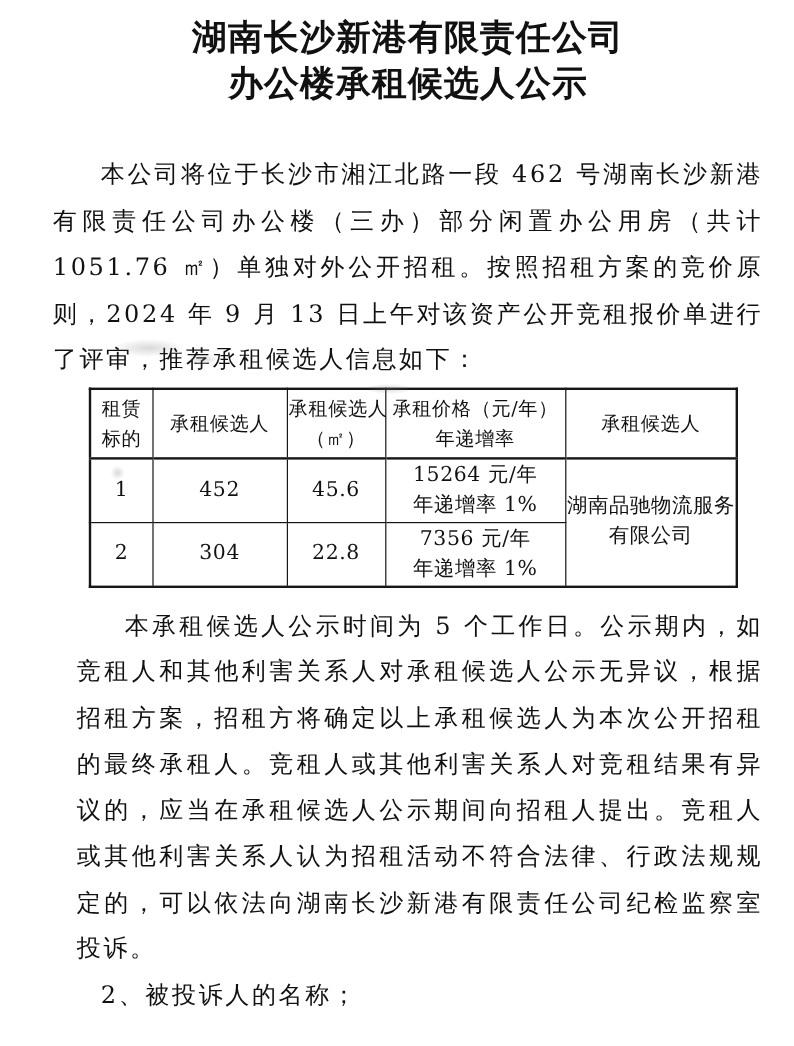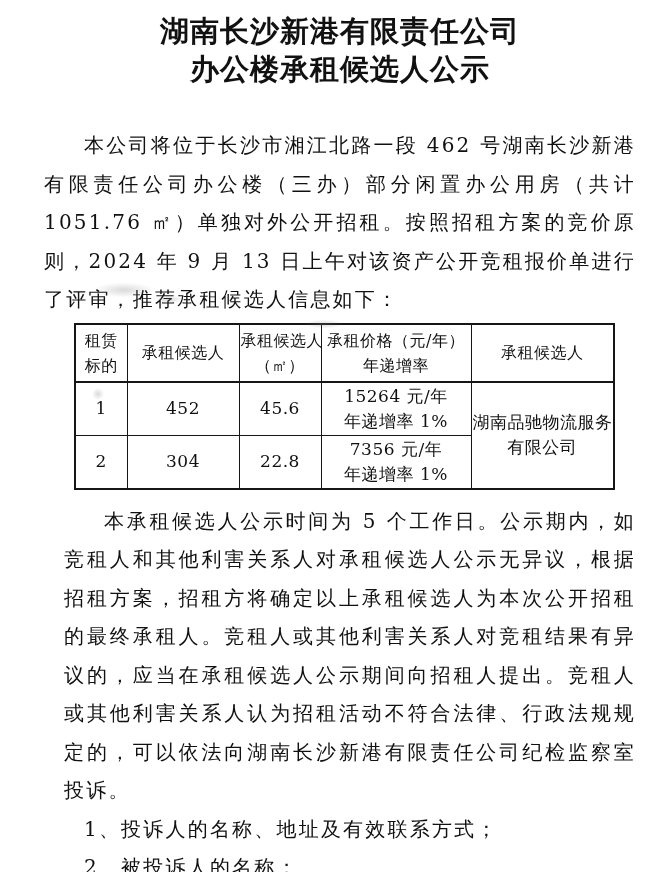--- a/index.html
+++ b/index.html
@@ -122,21 +122,20 @@
         <td>304</td>
         <td>22.8</td>
         <td>7356 元/年
 年递增率 1%</td>
       </tr>
     </tbody>
   </table>
 
   <p class="body-par par-public">本承租候选人公示时间为 5 个工作日。公示期内，如竞租人和其他利害关系人对承租候选人公示无异议，根据招租方案，招租方将确定以上承租候选人为本次公开招租的最终承租人。竞租人或其他利害关系人对竞租结果有异议的，应当在承租候选人公示期间向招租人提出。竞租人或其他利害关系人认为招租活动不符合法律、行政法规规定的，可以依法向湖南长沙新港有限责任公司纪检监察室投诉。</p>
 
-  <p class="body-par">1、投诉人的名称、地址及有效联系方式；</p>
   <p class="body-par">2、被投诉人的名称；</p>
 
   <div class="smudge sm1"></div>
   <div class="smudge sm2"></div>
   <div class="smudge sm3"></div>
   <div class="smudge sm4"></div>
 
 </div>
 
 </body></html>

